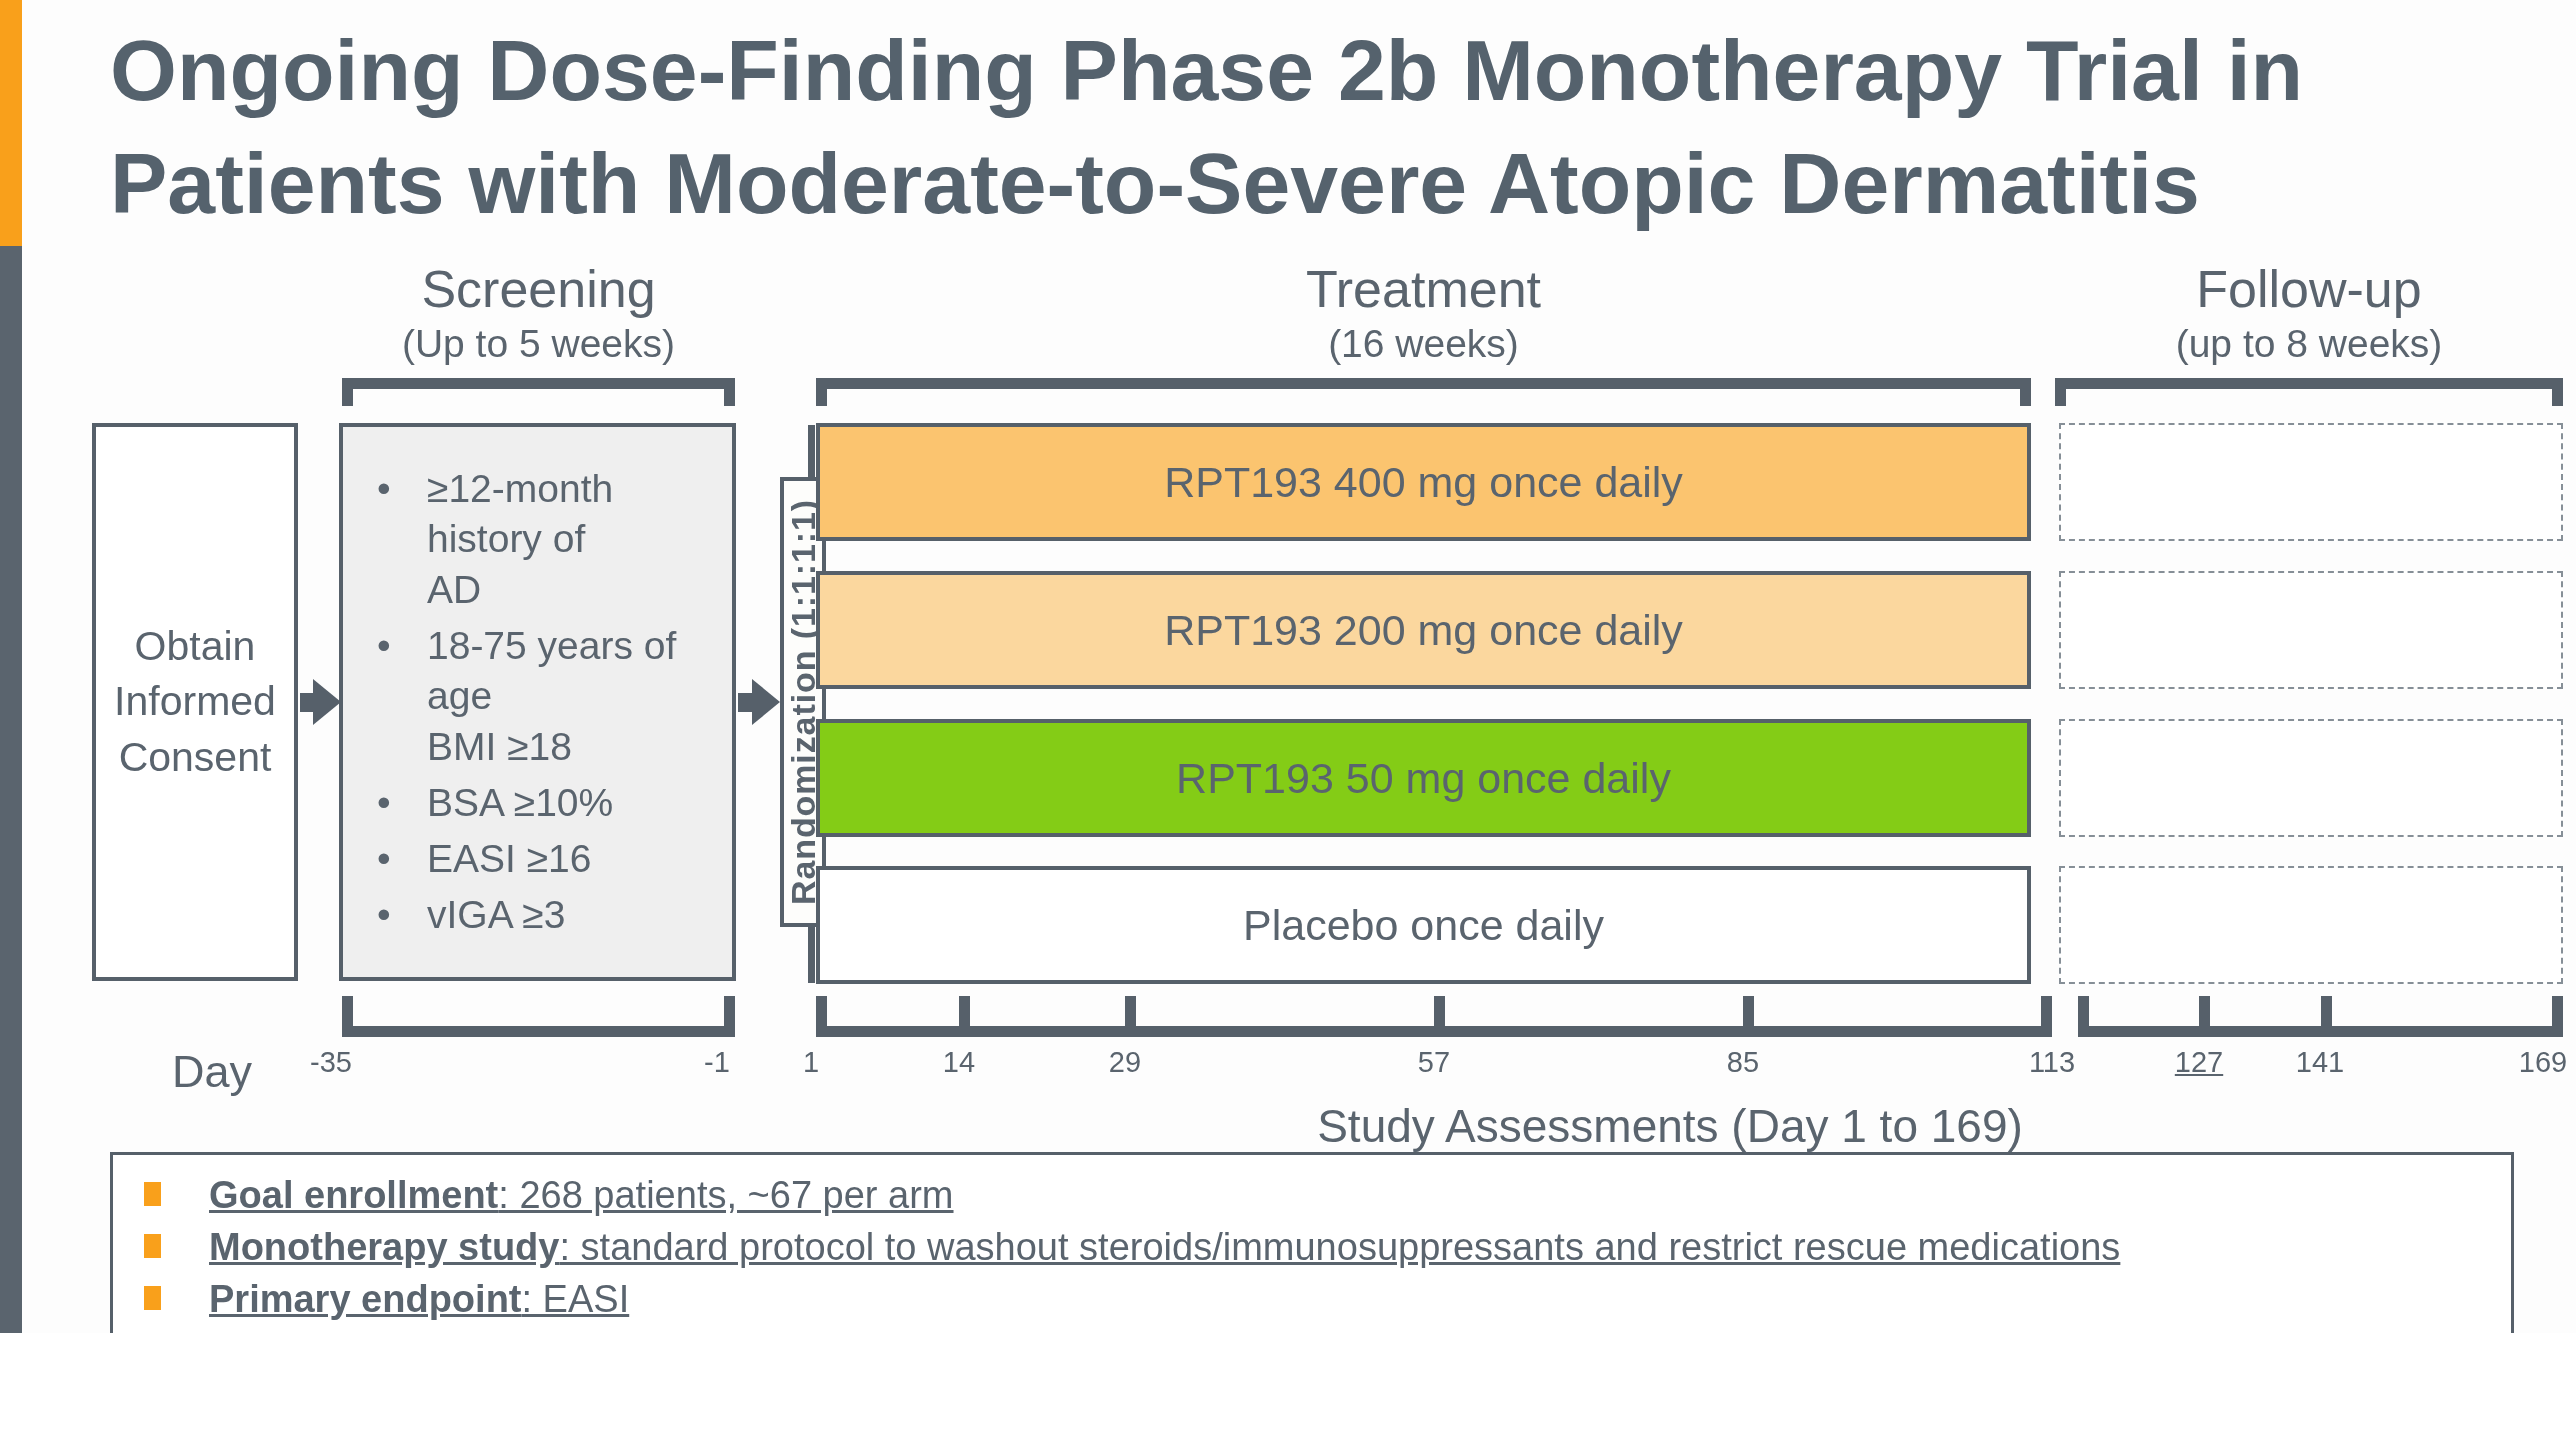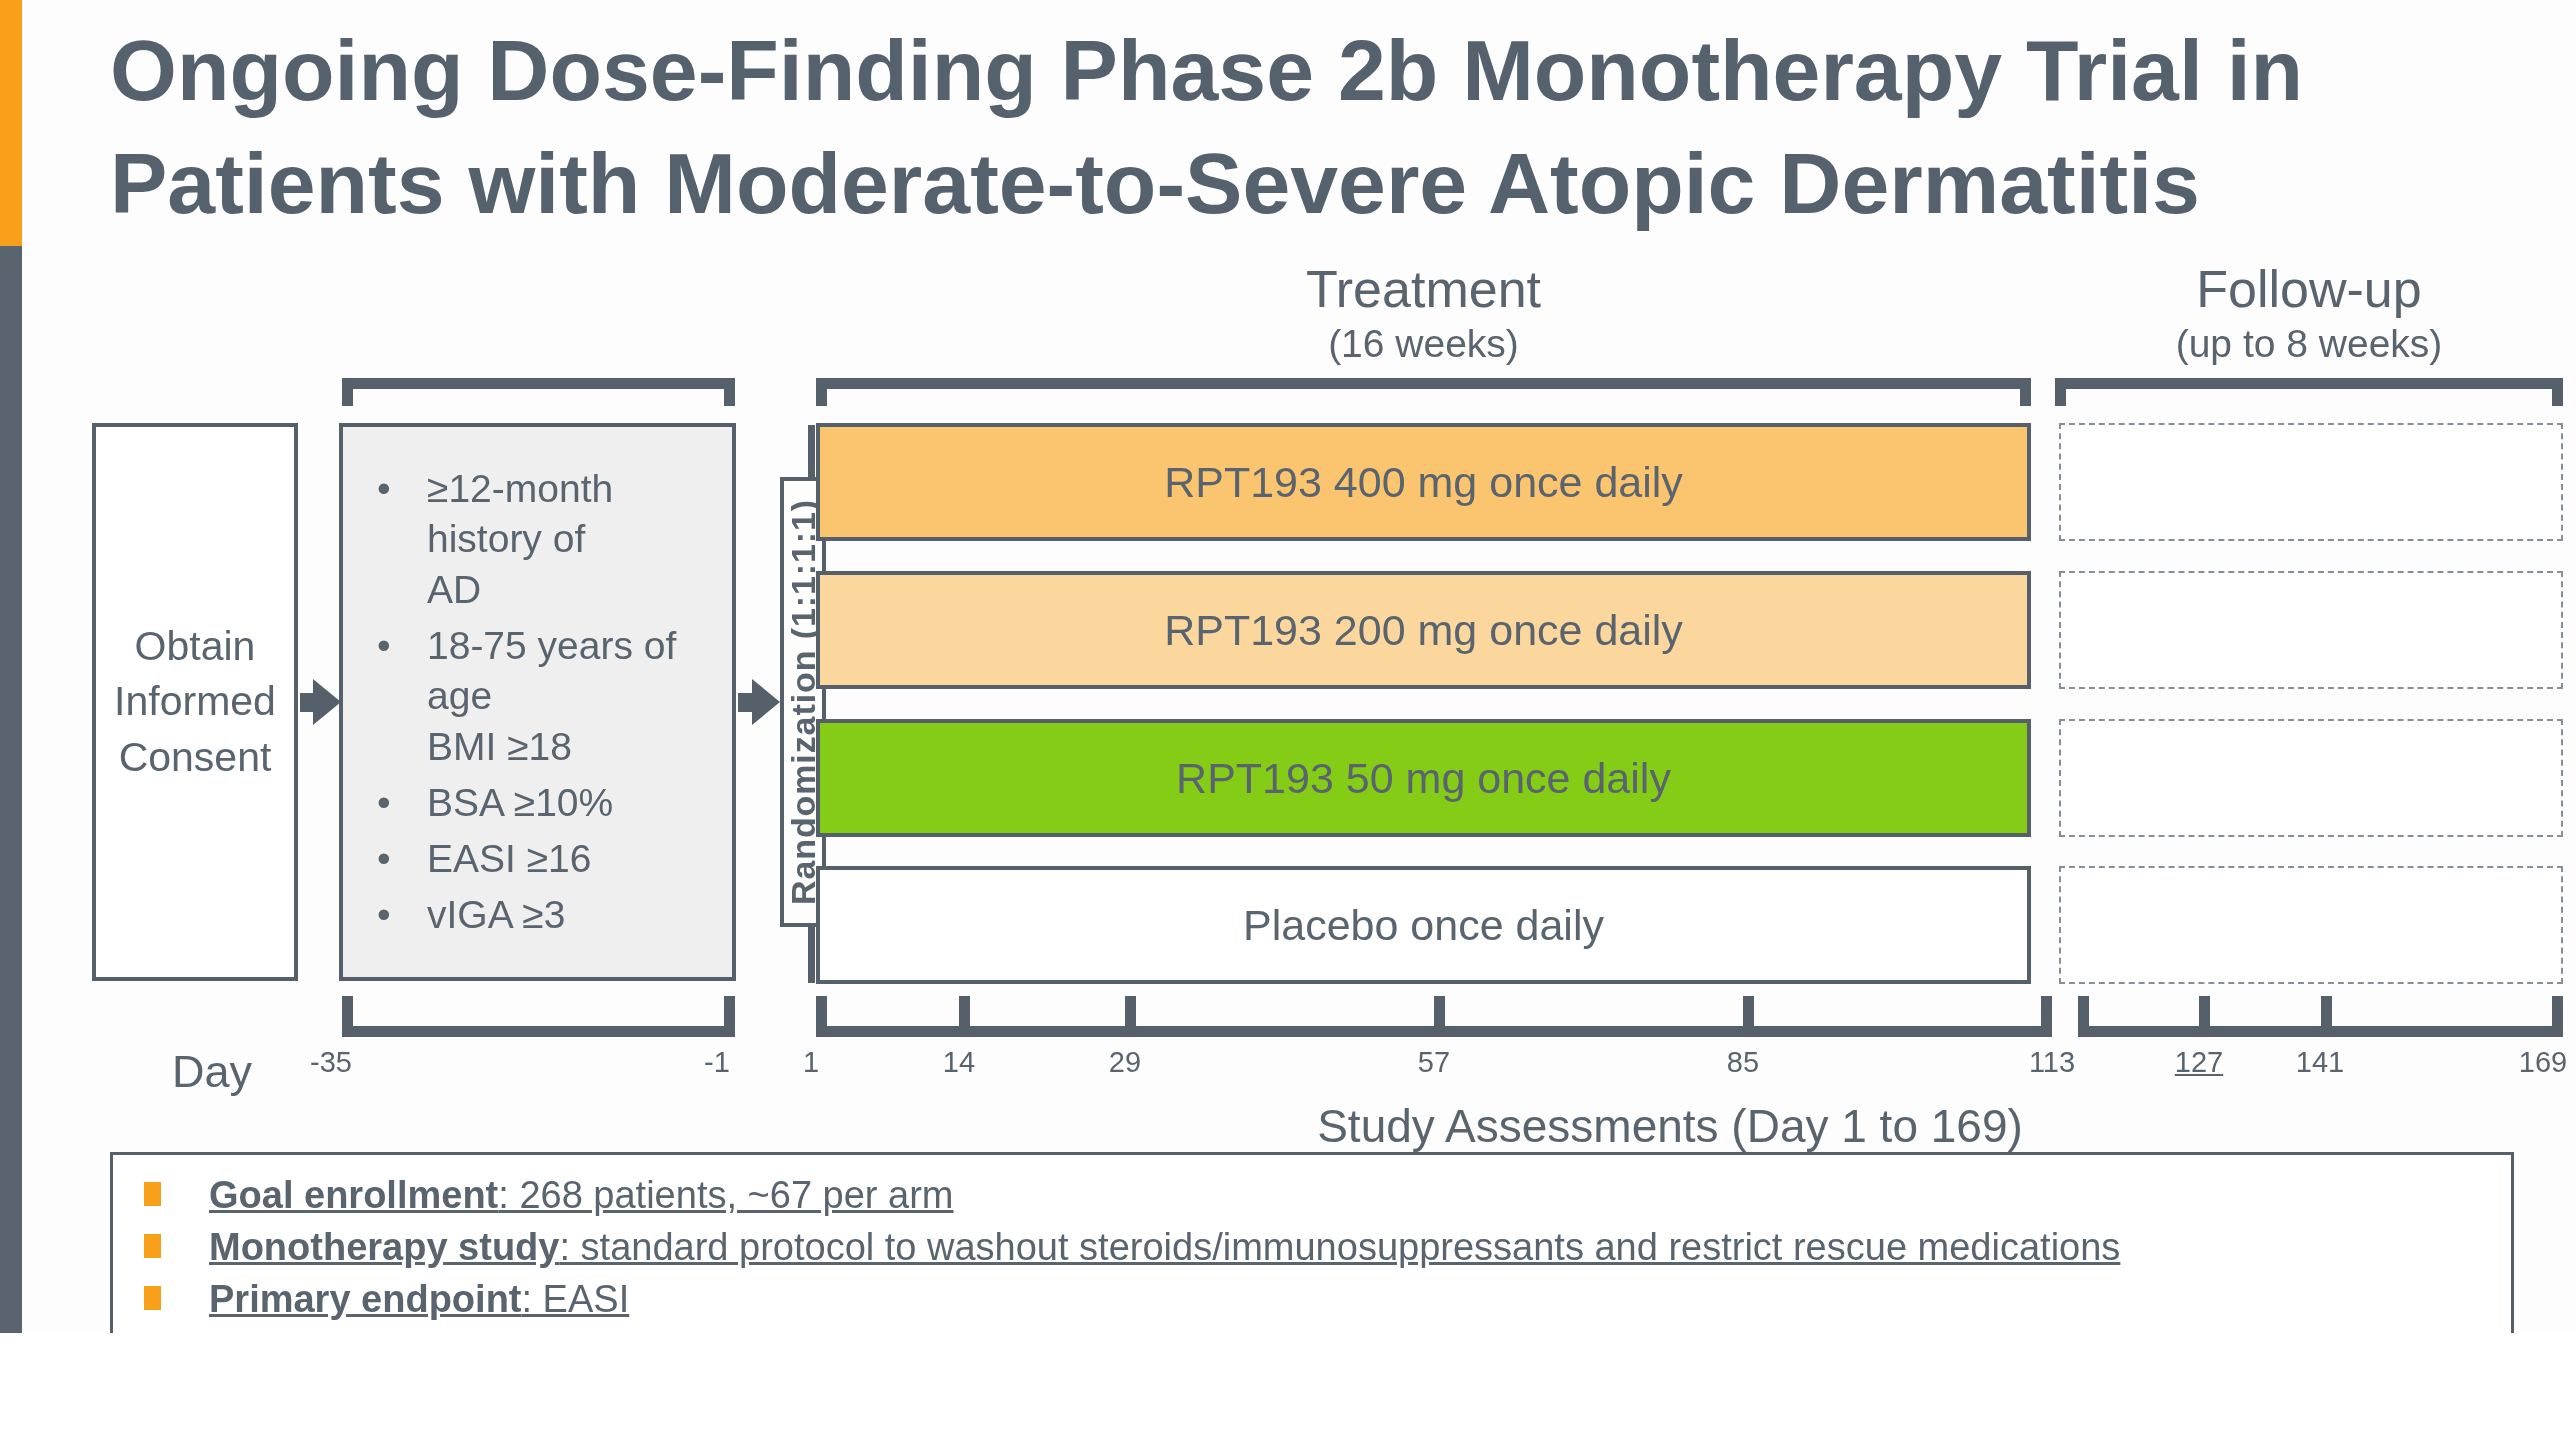--- a/index.html
+++ b/index.html
@@ -105,20 +105,24 @@
 <body>
 
 <div class="slide">
 
   <div class="accent" style="top: 0px; height: 246px; background: rgb(249, 160, 27);"></div>
   <div class="accent" style="top: 246px; height: 1202px; background: rgb(90, 100, 110);"></div>
 
   <h1 class="title">Ongoing Dose-Finding Phase 2b Monotherapy Trial in
 Patients with Moderate-to-Severe Atopic Dermatitis</h1>
 
+  <div class="phase" style="left:342px; width:393px;">
+    <div class="phase-label">Screening</div>
+    <div class="phase-duration">(Up to 5 weeks)</div>
+  </div>
   <div class="phase" style="left:816px; width:1215px;">
     <div class="phase-label">Treatment</div>
     <div class="phase-duration">(16 weeks)</div>
   </div>
   <div class="phase" style="left:2055px; width:508px;">
     <div class="phase-label">Follow-up</div>
     <div class="phase-duration">(up to 8 weeks)</div>
   </div>
 
   <div class="bracket-top" style="left:342px; width:393px;"></div>

